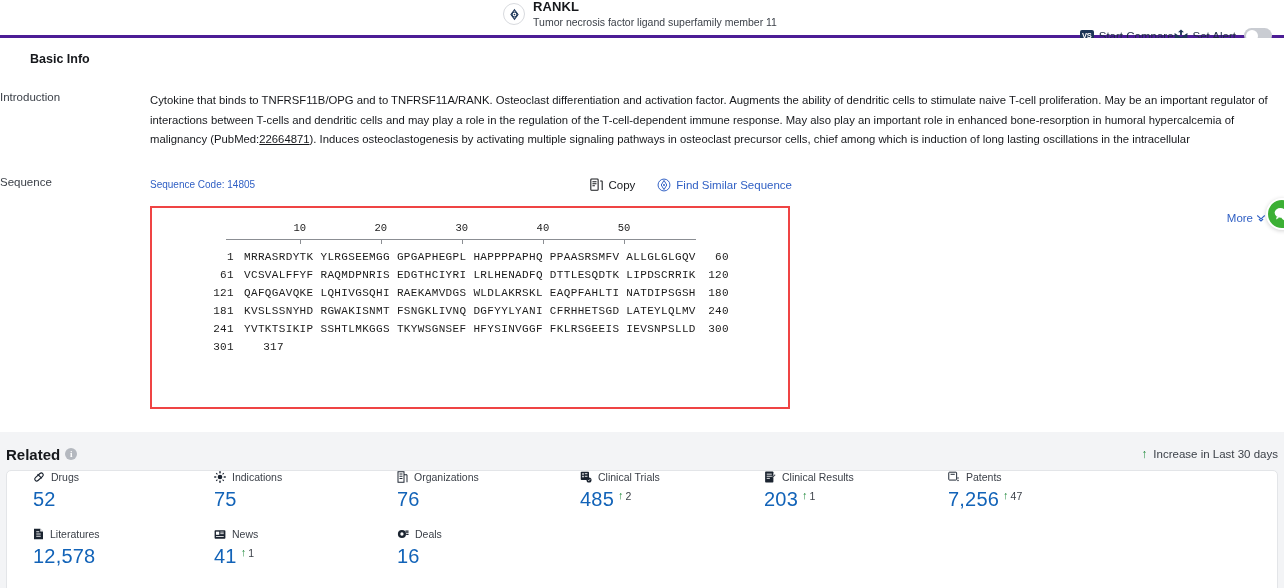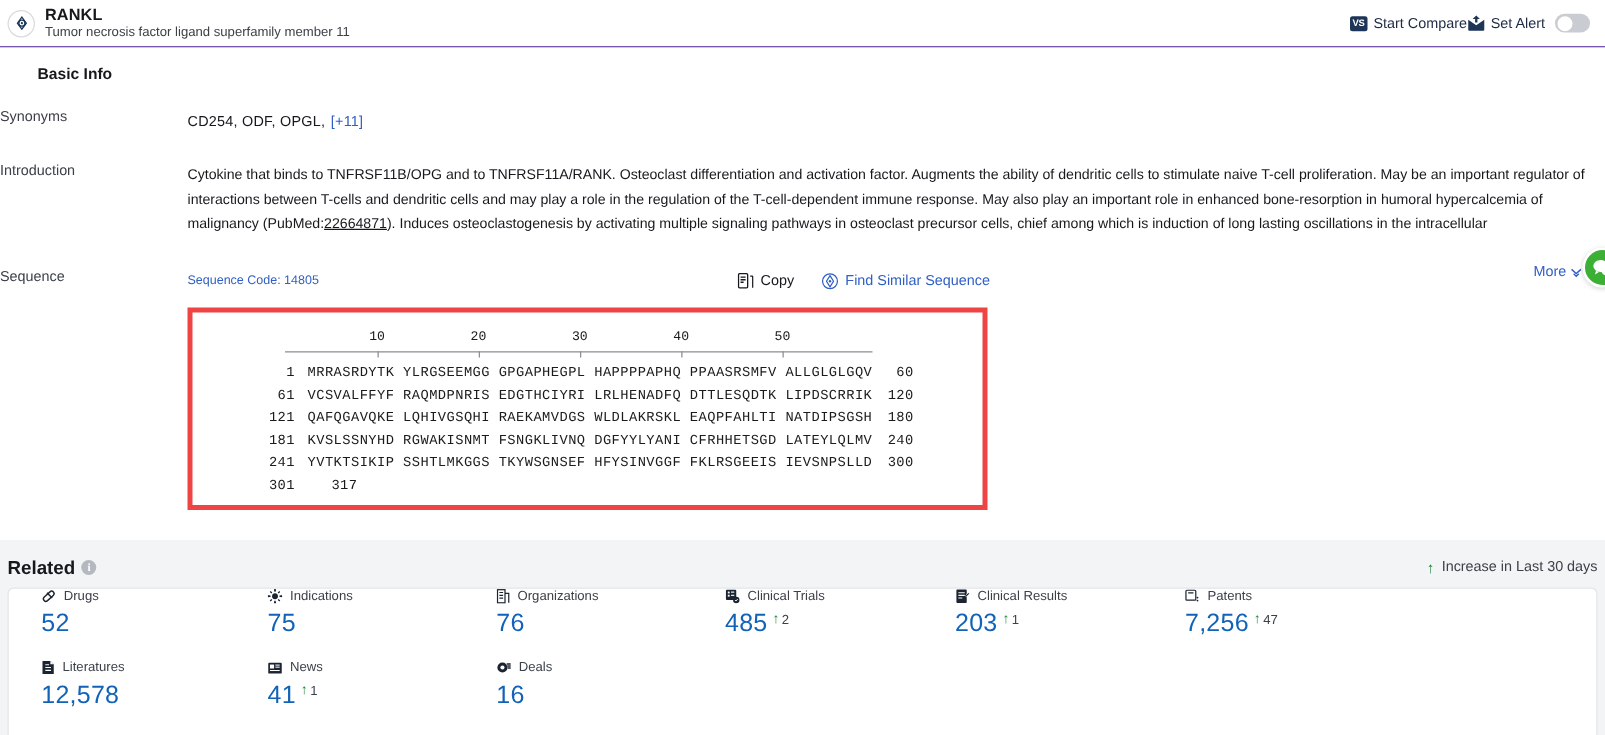--- a/index.html
+++ b/index.html
@@ -9,25 +9,26 @@
     overflow: hidden;
     background: #f3f4f6;
     font-family: "Liberation Sans", sans-serif;
     -webkit-font-smoothing: antialiased;
   }
 
   
   .topbar {
     height: 38px;
     background: #ffffff;
-    border-bottom: 1px solid #4c1d95;
+    border-bottom: 3px solid #4c1d95;
     display: flex;
     align-items: center;
     padding: 0 10px 0 6px;
     position: relative;
+    flex-direction: column;
   }
   .brand { display: flex; align-items: center; gap: 8px; }
   .brand-logo {
     width: 22px; height: 22px; flex: 0 0 22px;
     border: 1px solid #d8dade; border-radius: 50%;
     display: flex; align-items: center; justify-content: center;
     background: #fff;
   }
   .brand-text { display: flex; flex-direction: column; justify-content: center; line-height: 1.15; }
   .brand-title { font-size: 13px; font-weight: bold; color: #16181c; letter-spacing: .1px; }
@@ -98,22 +99,22 @@
   }
   .seq-code { font-size: 10px; color: #2f5fc4; cursor: pointer; }
   .seq-tools { margin-left: auto; display: flex; align-items: center; gap: 22px; padding-right: 492px; }
   .seq-tool { display: flex; align-items: center; gap: 5px; cursor: pointer; font-size: 11.5px; }
   .seq-tool.copy .lbl { color: #16181c; }
   .seq-tool.find .lbl { color: #2f5fc4; }
 
   .seq-box {
     margin-top: 12px;
     width: 640px;
-    height: 162px;
-    border: 4px solid #ef4444;
+    height: 203px;
+    border: 2px solid #ef4444;
     background: #fff;
     font-family: "Liberation Mono", monospace;
     font-size: 11px;
     color: #1b1b1b;
     padding: 14px 4px 0 0;
     overflow: hidden;
   }
   .ruler { position: relative; height: 26px; margin-left: 52px; width: 520px; }
   .ruler-line {
     position: absolute; left: 22px; top: 17px; width: 470px;
@@ -228,27 +229,20 @@
       <span class="tb-action-label">Set Alert</span>
       <span class="toggle"></span>
     </div>
   </div>
 </div>
 
 <div class="sheet">
 
   <div class="section-title">Basic Info</div>
 
-  <div class="row r-synonyms">
-    <div class="row-label">Synonyms</div>
-    <div class="row-body">
-      <span class="syn-text">CD254, ODF, OPGL,</span>
-      <span class="syn-text syn-more">[+11]</span>
-    </div>
-  </div>
 
   <div class="row r-intro">
     <div class="row-label">Introduction</div>
     <div class="row-body">
       <div class="intro-text"><span>Cytokine that binds to TNFRSF11B/OPG and to TNFRSF11A/RANK. Osteoclast differentiation and activation factor. Augments the ability of dendritic cells to stimulate naive T-cell proliferation. May be an important regulator of interactions between T-cells and dendritic cells and may play a role in the regulation of the T-cell-dependent immune response. May also play an important role in enhanced bone-resorption in humoral hypercalcemia of malignancy (PubMed:</span><a href="#">22664871</a><span>). Induces osteoclastogenesis by activating multiple signaling pathways in osteoclast precursor cells, chief among which is induction of long lasting oscillations in the intracellular</span></div>
     </div>
   </div>
 
   <div class="more-link">
     <span>More</span>

